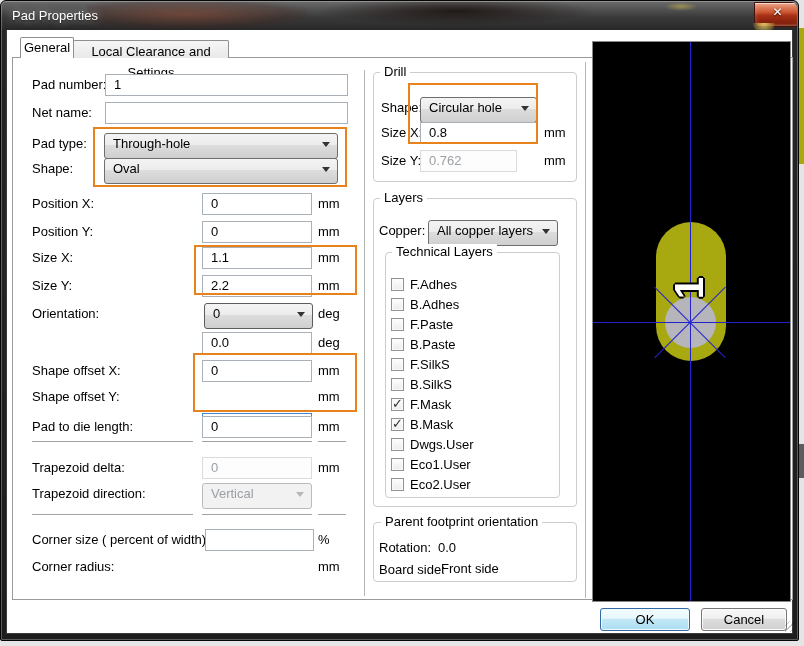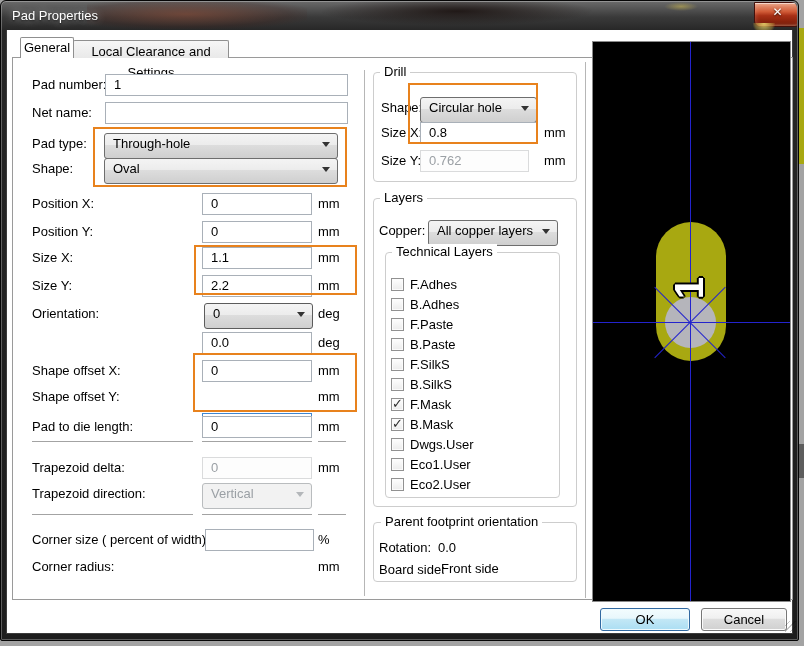--- a/index.html
+++ b/index.html
@@ -1,17 +1,17 @@
 <!DOCTYPE html>
 <html><head>
 <meta charset="utf-8">
 <style>
   html,body{margin:0;padding:0;}
   body{background:#000;font-family:"Liberation Sans","DejaVu Sans",sans-serif;font-size:13px;color:#000;}
-  .page{position:relative;width:804px;height:646px;overflow:hidden;background:#a3a3a3;}
+  .page{position:relative;width:804px;height:646px;overflow:hidden;background:#e5e5e5;}
 
   
   .bg-pad{position:absolute;left:795px;top:28px;width:9px;height:136px;border-radius:4px 0 0 4px;}
   .bg-gray{position:absolute;left:797px;top:444px;width:7px;height:34px;background:#5d5d5d;}
 
   
   .win{position:absolute;left:0;top:0;width:797px;height:639px;border:1px solid #050505;
        border-radius:6px 6px 2px 2px;background:linear-gradient(#6b6b6b,#3a3a3a 16px,#262626 30px,#1d1d1d);
        box-shadow:inset 0 0 0 1px rgba(255,255,255,.28);}
   .titlebar{position:absolute;left:1px;top:1px;width:795px;height:28px;border-radius:6px 6px 0 0;overflow:hidden;}
@@ -268,21 +268,21 @@
   </div>
   <div class="row" style="top:122px">
     <span class="lbl" style="left:381px">Size X:</span>
     <div class="tbox" style="left:420px;width:117px">
         <span class="val">0.8</span>
       </div>
     <span class="unit" style="left:544px">mm</span>
   </div>
   <div class="row" style="top:150px">
     <span class="lbl" style="left:381px">Size Y:</span>
-    <div class="tbox dis" style="left:420px;width:109px">
+    <div class="tbox dis" style="left:420px;width:97px">
         <span class="val">0.762</span>
       </div>
     <span class="unit" style="left:544px">mm</span>
   </div>
 
   <div class="group" style="left:373px;top:198px;width:204px;height:309px"></div>
   <span class="gtitle" style="left:380px;top:190px">Layers</span>
   <div class="row" style="top:220px">
     <span class="lbl" style="left:379px">Copper:</span>
     <div class="combo" style="left:428px;width:130px">

